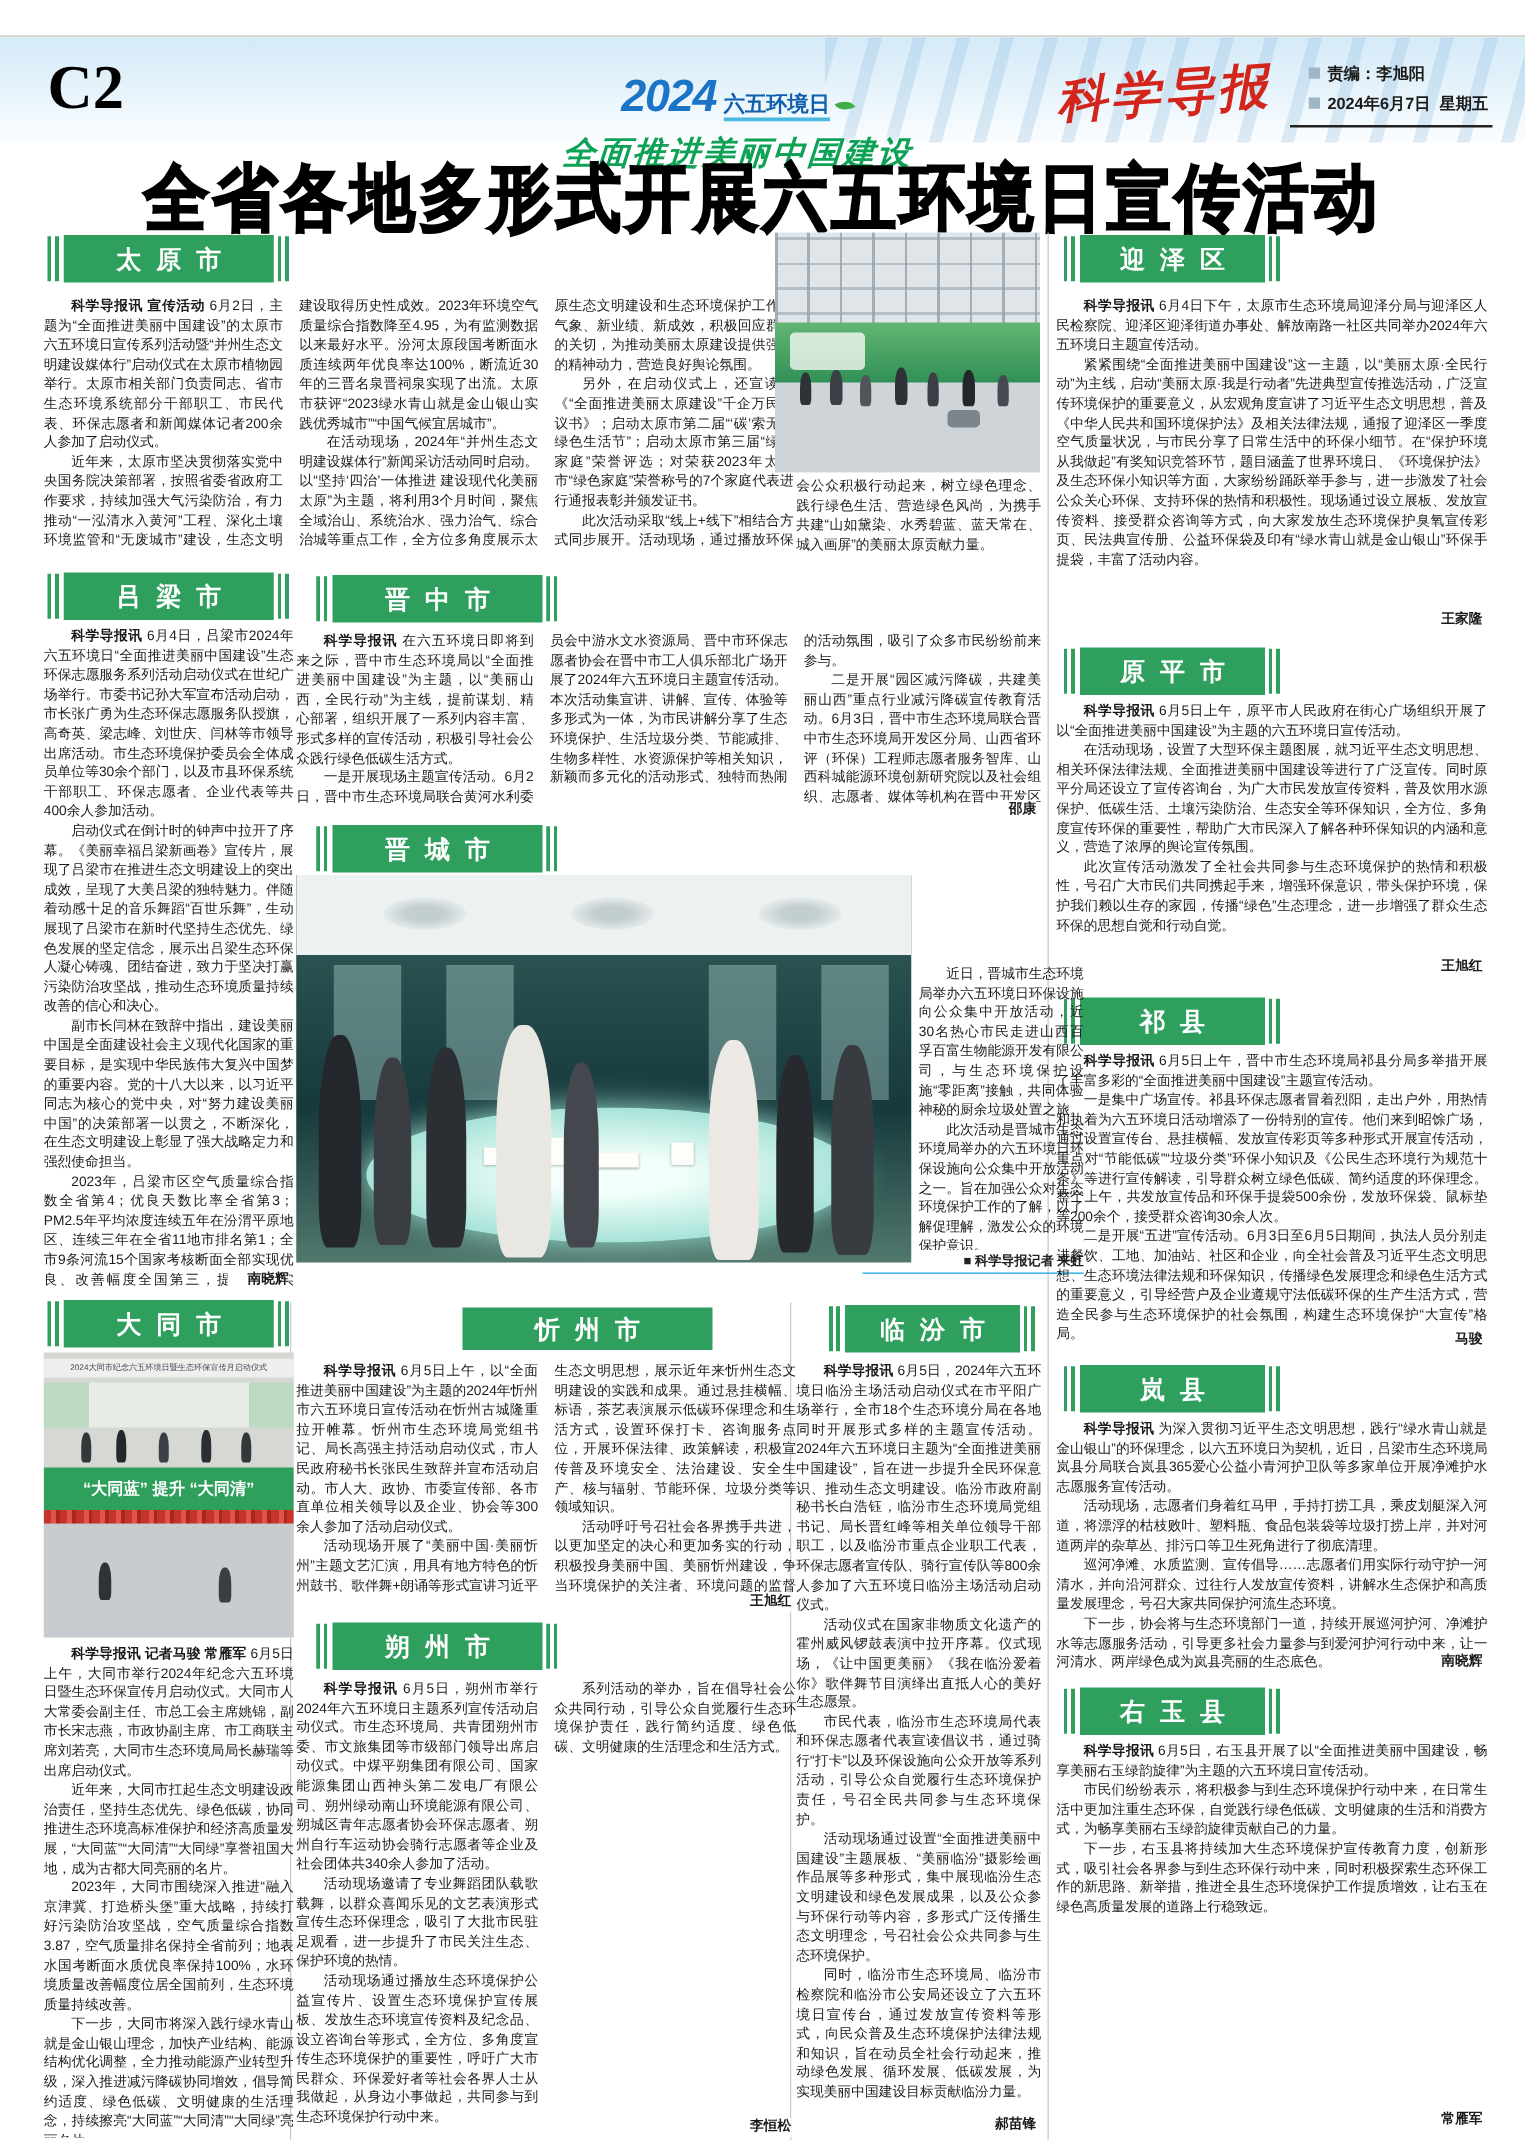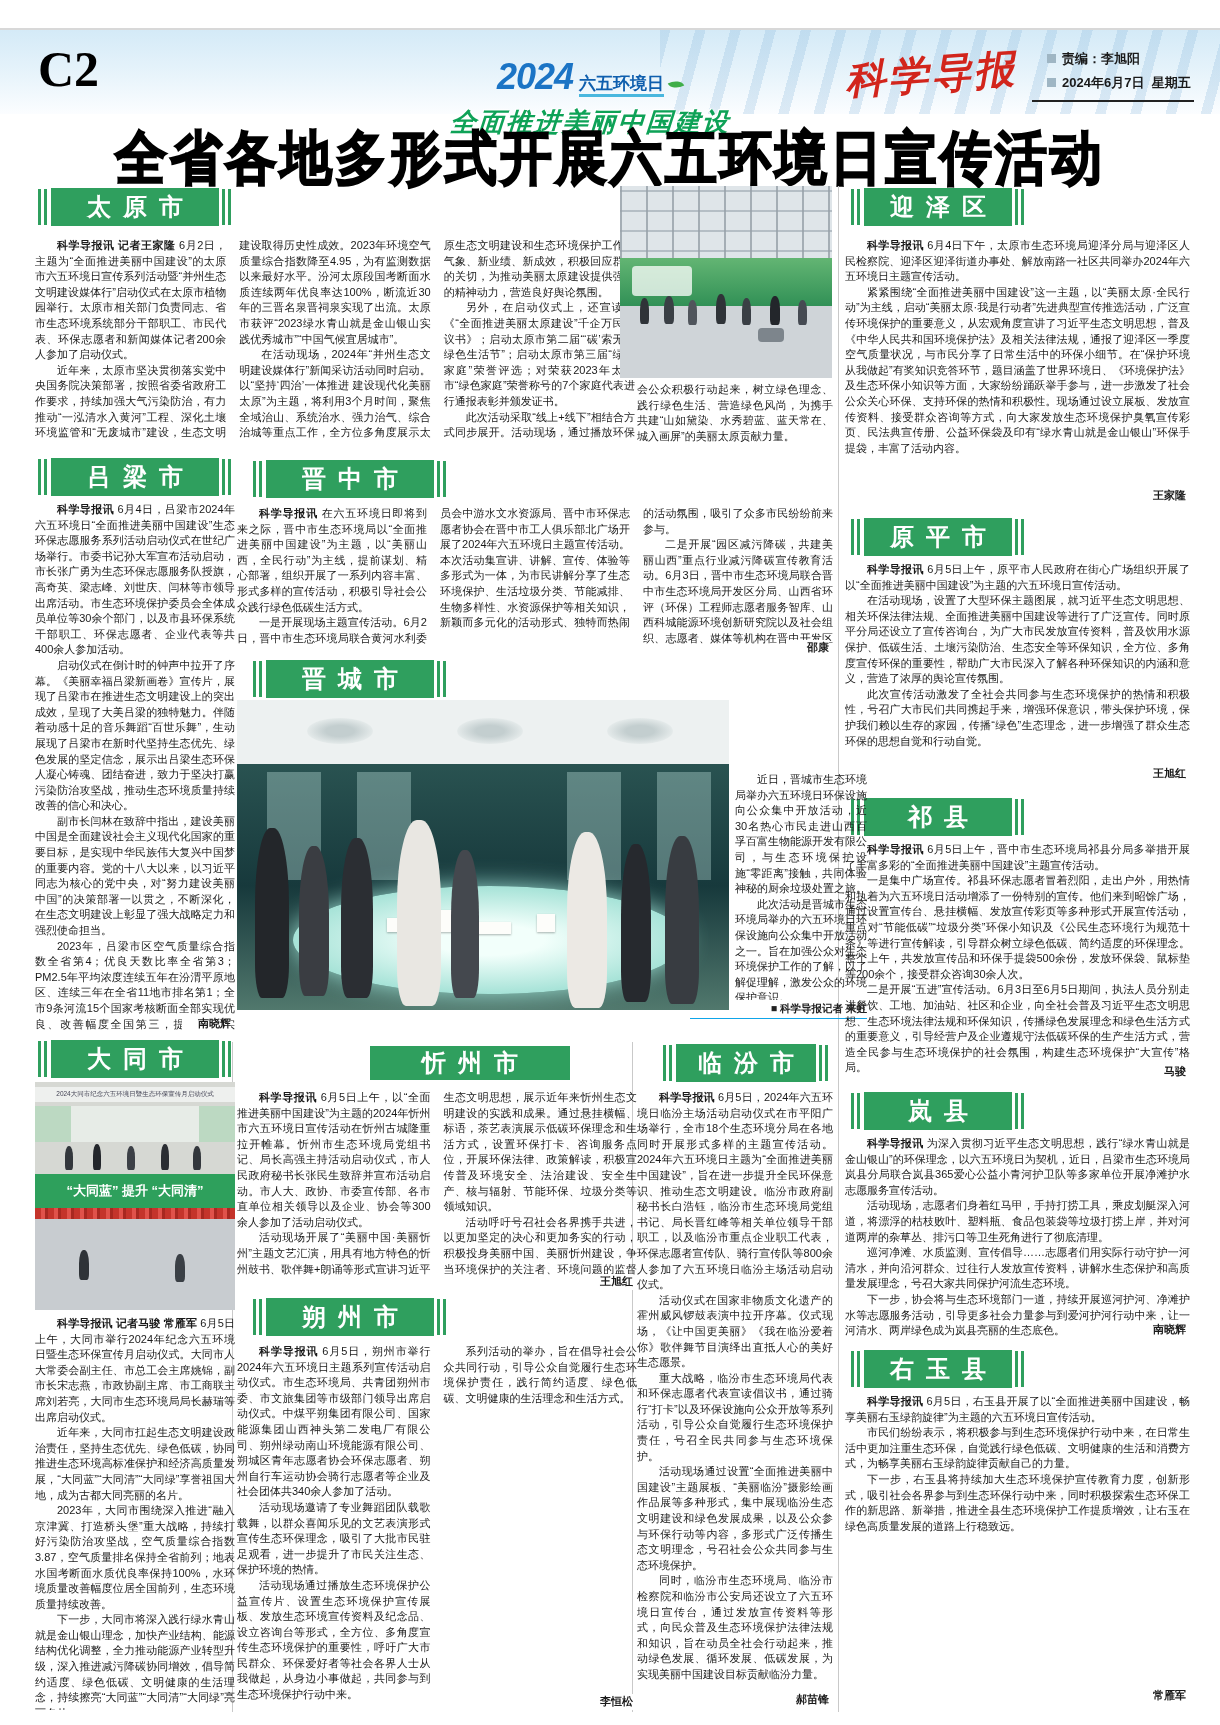--- a/index.html
+++ b/index.html
@@ -31,21 +31,21 @@
   .metaRule{position:absolute;left:1032px;top:100px;width:162px;border-top:2px solid #222;}
   
   .headline{position:absolute;left:60px;top:120px;width:1100px;text-align:center;
         font-size:52px;font-weight:900;color:#000;letter-spacing:3px;
         -webkit-text-stroke:1.6px #000;transform:scaleY(1.12);transform-origin:top;white-space:nowrap;}
   
   .sec{position:absolute;display:flex;height:38px;}
   .bars{width:10px;align-self:stretch;margin:1px 3px;
         background:repeating-linear-gradient(90deg,#2f9f5e 0 3px,rgba(0,0,0,0) 3px 6px);}
   .sec-box{flex:1;background:#2f9f5e;color:#fff;display:flex;align-items:center;justify-content:center;
-        font-size:24px;font-weight:bold;letter-spacing:12px;padding-left:12px;white-space:nowrap;}
+        font-size:20px;font-weight:bold;letter-spacing:12px;padding-left:12px;white-space:nowrap;}
   
   .abody{position:absolute;overflow:hidden;text-align:justify;font-size:11px;line-height:15.6px;
         color:#1a1a1a;column-fill:auto;}
   .abody p{margin:0;text-indent:2em;}
   .abody p.noind{text-indent:0;}
   .abody b{font-weight:bold;}
   .cols3{column-count:3;column-gap:13px;}
   .cols2{column-count:2;column-gap:13px;}
   .reporter{position:absolute;right:4px;bottom:0;background:#fff;font-weight:bold;padding-left:16px;}
   .sigline{position:absolute;font-size:10.5px;font-weight:bold;color:#222;text-align:right;
@@ -177,21 +177,21 @@
       <span class="sec-box">朔州市</span>
       <span class="bars"></span>
   </div>
   <div class="sec" style="left:848px;top:1350px;width:180px;">
     <span class="bars"></span>
       <span class="sec-box">右玉县</span>
       <span class="bars"></span>
   </div>
 
   <div class="abody cols3" style="left:35px;top:238px;width:600px;height:212px;">
-      <p><b>科学导报讯 记者王家隆 </b>6月2日，主题为“全面推进美丽中国建设”的太原市六五环境日宣传系列活动暨“并州生态文明建设媒体行”启动仪式在太原市植物园举行。太原市相关部门负责同志、省市生态环境系统部分干部职工、市民代表、环保志愿者和新闻媒体记者200余人参加了启动仪式。</p>
+      <p><b>科学导报讯 宣传活动 </b>6月2日，主题为“全面推进美丽中国建设”的太原市六五环境日宣传系列活动暨“并州生态文明建设媒体行”启动仪式在太原市植物园举行。太原市相关部门负责同志、省市生态环境系统部分干部职工、市民代表、环保志愿者和新闻媒体记者200余人参加了启动仪式。</p>
       <p>近年来，太原市坚决贯彻落实党中央国务院决策部署，按照省委省政府工作要求，持续加强大气污染防治，有力推动“一泓清水入黄河”工程、深化土壤环境监管和“无废城市”建设，生态文明建设取得历史性成效。2023年环境空气质量综合指数降至4.95，为有监测数据以来最好水平。汾河太原段国考断面水质连续两年优良率达100%，断流近30年的三晋名泉晋祠泉实现了出流。太原市获评“2023绿水青山就是金山银山实践优秀城市”“中国气候宜居城市”。</p>
       <p>在活动现场，2024年“并州生态文明建设媒体行”新闻采访活动同时启动。以“坚持‘四治’一体推进 建设现代化美丽太原”为主题，将利用3个月时间，聚焦全域治山、系统治水、强力治气、综合治城等重点工作，全方位多角度展示太原生态文明建设和生态环境保护工作新气象、新业绩、新成效，积极回应群众的关切，为推动美丽太原建设提供强力的精神动力，营造良好舆论氛围。</p>
       <p>另外，在启动仪式上，还宣读了《“全面推进美丽太原建设”千企万民倡议书》；启动太原市第二届“‘碳’索无限 绿色生活节”；启动太原市第三届“绿色家庭”荣誉评选；对荣获2023年太原市“绿色家庭”荣誉称号的7个家庭代表进行通报表彰并颁发证书。</p>
       <p>此次活动采取“线上+线下”相结合方式同步展开。活动现场，通过播放环保公益宣传片、发放六五环境日宣传资料及纪念品、设立咨询台等丰富多样的形式，全方位、多角度宣传生态环境保护的重要性，呼吁社</p>
     </div>
   <div class="abody" style="left:637px;top:382px;width:196px;height:70px;">
       <p class="noind">会公众积极行动起来，树立绿色理念、践行绿色生活、营造绿色风尚，为携手共建“山如黛染、水秀碧蓝、蓝天常在、城入画屏”的美丽太原贡献力量。</p>
     </div>
   <div class="abody" style="left:845px;top:238px;width:345px;height:266px;">
       <p><b>科学导报讯 </b>6月4日下午，太原市生态环境局迎泽分局与迎泽区人民检察院、迎泽区迎泽街道办事处、解放南路一社区共同举办2024年六五环境日主题宣传活动。</p>
@@ -230,21 +230,21 @@
     </div>
   <div class="abody cols2" style="left:237px;top:1090px;width:400px;height:200px;">
       <p><b>科学导报讯 </b>6月5日上午，以“全面推进美丽中国建设”为主题的2024年忻州市六五环境日宣传活动在忻州古城隆重拉开帷幕。忻州市生态环境局党组书记、局长高强主持活动启动仪式，市人民政府秘书长张民生致辞并宣布活动启动。市人大、政协、市委宣传部、各市直单位相关领导以及企业、协会等300余人参加了活动启动仪式。</p>
       <p>活动现场开展了“美丽中国·美丽忻州”主题文艺汇演，用具有地方特色的忻州鼓书、歌伴舞+朗诵等形式宣讲习近平生态文明思想，展示近年来忻州生态文明建设的实践和成果。通过悬挂横幅、标语，茶艺表演展示低碳环保理念和生活方式，设置环保打卡、咨询服务点位，开展环保法律、政策解读，积极宣传普及环境安全、法治建设、安全生产、核与辐射、节能环保、垃圾分类等领域知识。</p>
       <p>活动呼吁号召社会各界携手共进，以更加坚定的决心和更加务实的行动，积极投身美丽中国、美丽忻州建设，争当环境保护的关注者、环境问题的监督者、生态文明的推动者和绿色生活的践行者，形成人人、事事、时时崇尚生态文明、保护生态环境的浓厚氛围。</p>
       <span class="reporter">王旭红</span>
     </div>
   <div class="abody" style="left:637px;top:1090px;width:196px;height:618px;">
       <p><b>科学导报讯 </b>6月5日，2024年六五环境日临汾主场活动启动仪式在市平阳广场举行，全市18个生态环境分局在各地同时开展形式多样的主题宣传活动。2024年六五环境日主题为“全面推进美丽中国建设”，旨在进一步提升全民环保意识、推动生态文明建设。临汾市政府副秘书长白浩钰，临汾市生态环境局党组书记、局长晋红峰等相关单位领导干部职工，以及临汾市重点企业职工代表，环保志愿者宣传队、骑行宣传队等800余人参加了六五环境日临汾主场活动启动仪式。</p>
       <p>活动仪式在国家非物质文化遗产的霍州威风锣鼓表演中拉开序幕。仪式现场，《让中国更美丽》《我在临汾爱着你》歌伴舞节目演绎出直抵人心的美好生态愿景。</p>
-      <p>重大战略，临汾市生态环境局代表和环保志愿者代表宣读倡议书，通过骑行“打卡”以及环保设施向公众开放等系列活动，引导公众自觉履行生态环境保护责任，号召全民共同参与生态环境保护。</p>
+      <p>市民代表，临汾市生态环境局代表和环保志愿者代表宣读倡议书，通过骑行“打卡”以及环保设施向公众开放等系列活动，引导公众自觉履行生态环境保护责任，号召全民共同参与生态环境保护。</p>
       <p>活动现场通过设置“全面推进美丽中国建设”主题展板、“美丽临汾”摄影绘画作品展等多种形式，集中展现临汾生态文明建设和绿色发展成果，以及公众参与环保行动等内容，多形式广泛传播生态文明理念，号召社会公众共同参与生态环境保护。</p>
       <p>同时，临汾市生态环境局、临汾市检察院和临汾市公安局还设立了六五环境日宣传台，通过发放宣传资料等形式，向民众普及生态环境保护法律法规和知识，旨在动员全社会行动起来，推动绿色发展、循环发展、低碳发展，为实现美丽中国建设目标贡献临汾力量。</p>
       <span class="reporter">郝苗锋</span>
     </div>
   <div class="abody" style="left:35px;top:1316px;width:200px;height:394px;">
       <p><b>科学导报讯 记者马骏 常雁军 </b>6月5日上午，大同市举行2024年纪念六五环境日暨生态环保宣传月启动仪式。大同市人大常委会副主任、市总工会主席姚锦，副市长宋志燕，市政协副主席、市工商联主席刘若亮，大同市生态环境局局长赫瑞等出席启动仪式。</p>
       <p>近年来，大同市扛起生态文明建设政治责任，坚持生态优先、绿色低碳，协同推进生态环境高标准保护和经济高质量发展，“大同蓝”“大同清”“大同绿”享誉祖国大地，成为古都大同亮丽的名片。</p>
       <p>2023年，大同市围绕深入推进“融入京津冀、打造桥头堡”重大战略，持续打好污染防治攻坚战，空气质量综合指数3.87，空气质量排名保持全省前列；地表水国考断面水质优良率保持100%，水环境质量改善幅度位居全国前列，生态环境质量持续改善。</p>
       <p>下一步，大同市将深入践行绿水青山就是金山银山理念，加快产业结构、能源结构优化调整，全力推动能源产业转型升级，深入推进减污降碳协同增效，倡导简约适度、绿色低碳、文明健康的生活理念，持续擦亮“大同蓝”“大同清”“大同绿”亮丽名片。</p>
     </div>

